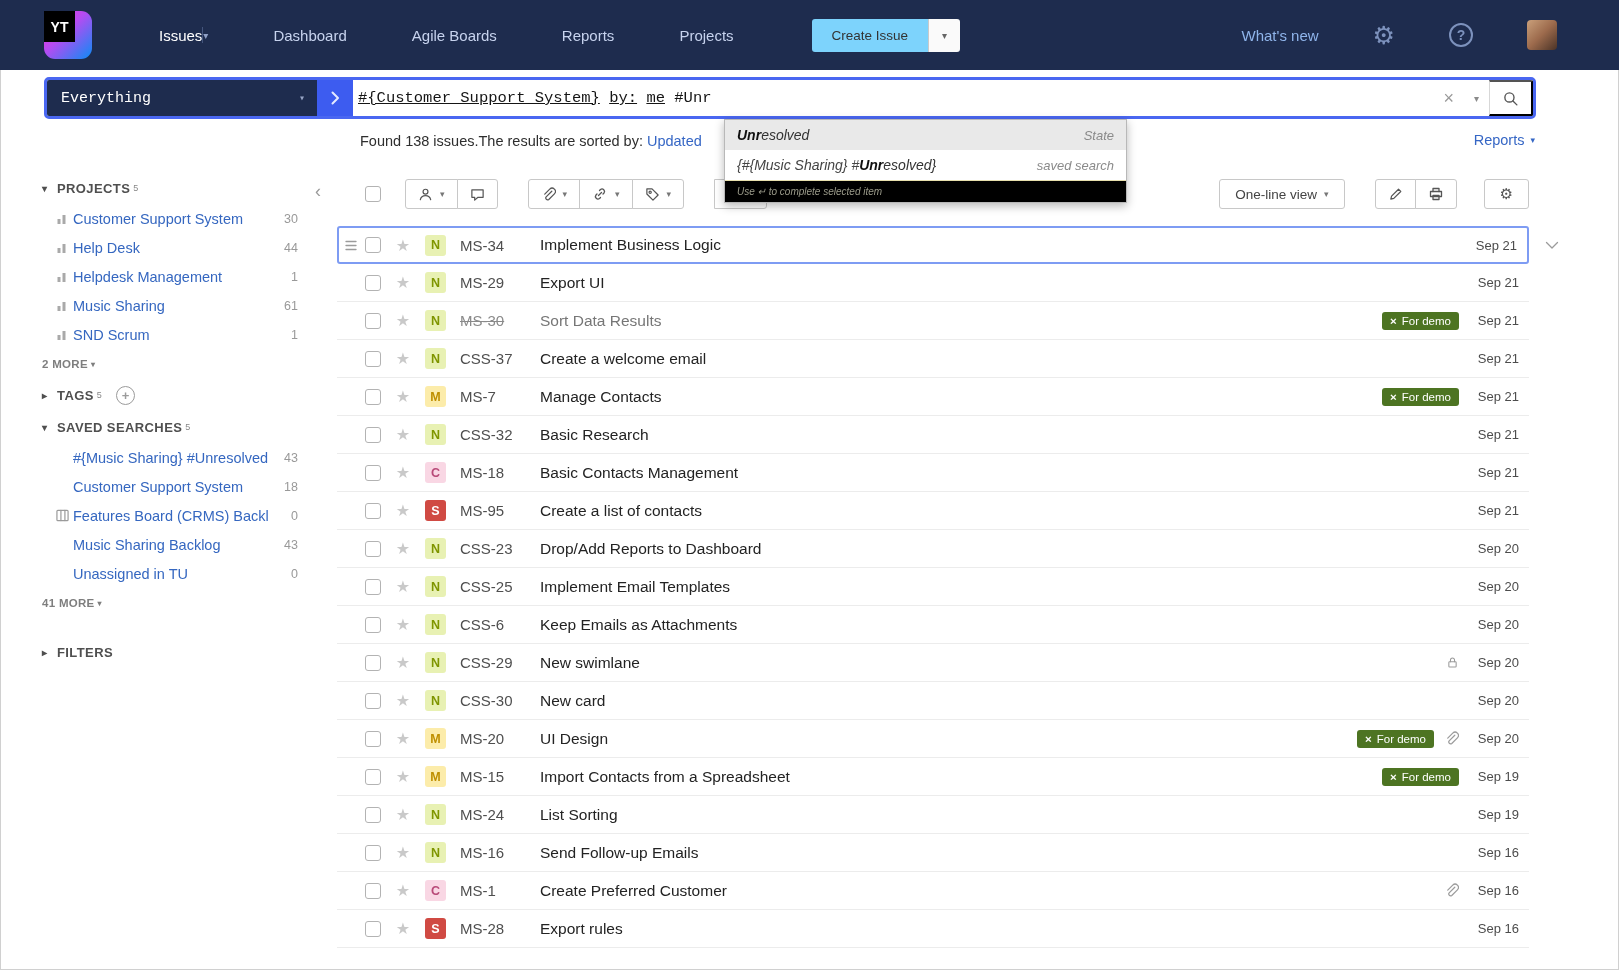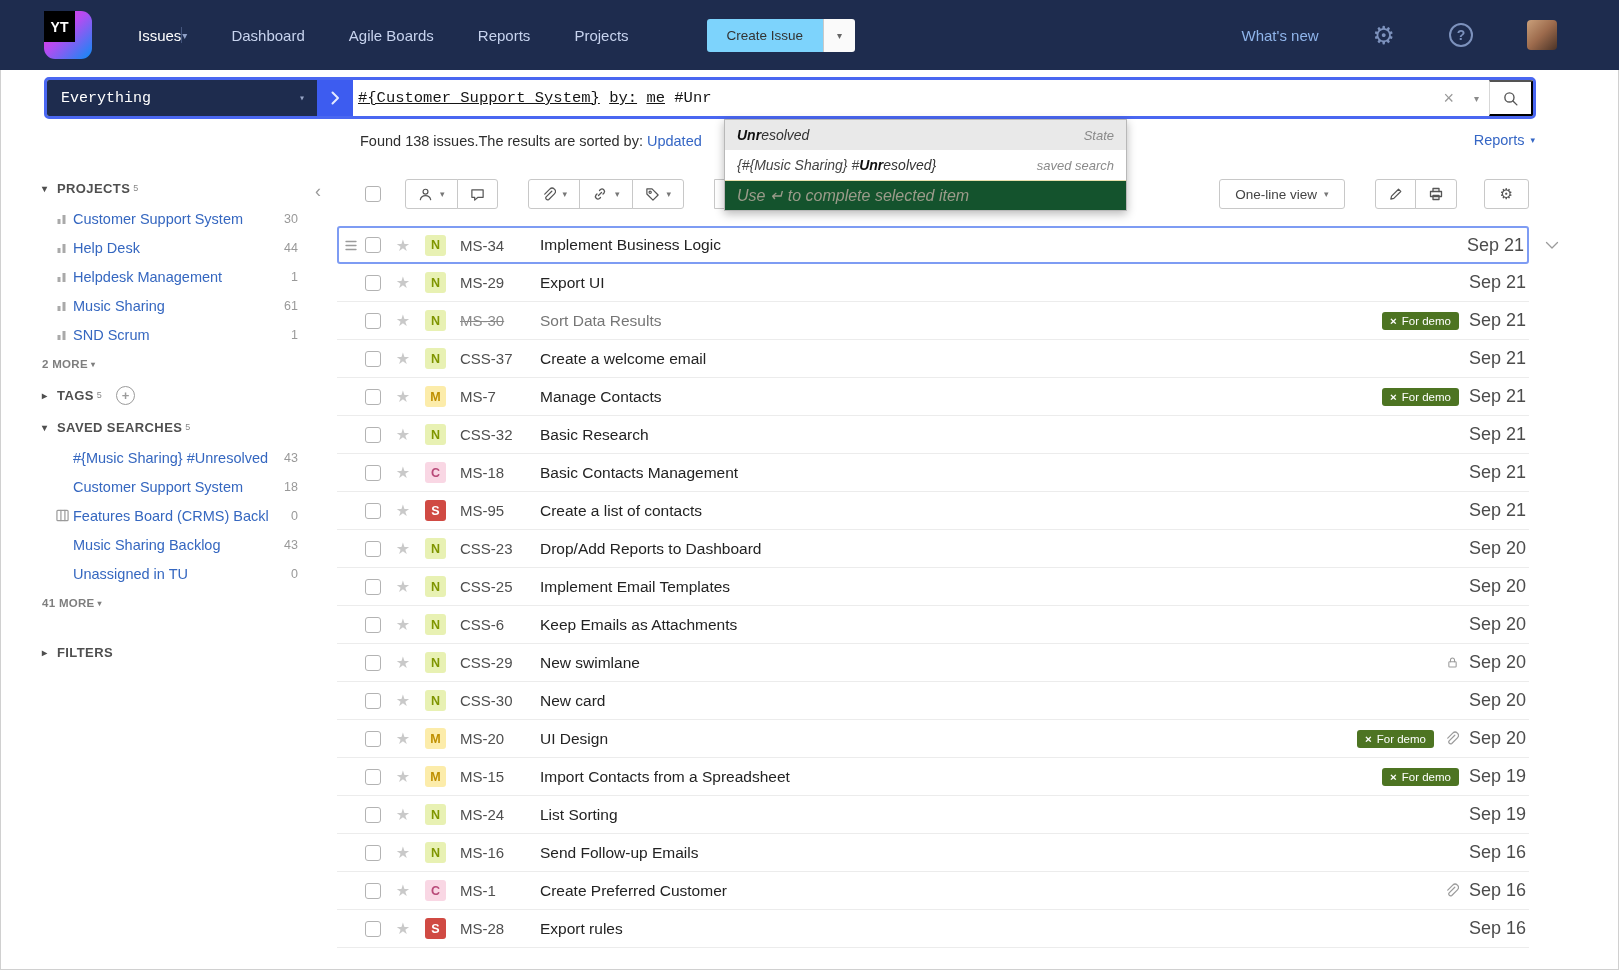--- a/index.html
+++ b/index.html
@@ -9,21 +9,21 @@
 
   
   .topbar { position:absolute; top:0; left:0; right:0; height:70px; background:#1e2c4e;
             display:flex; align-items:center; z-index:10; }
   .logo { margin-left:44px; width:48px; height:48px; position:relative; flex:none; }
   .logo-blob { position:absolute; inset:0; border-radius:11px;
       background:linear-gradient(135deg,#ff31d4 0%,#b44cf2 45%,#0b8cf5 100%); }
   .logo-box { position:absolute; left:0; top:0; width:31px; height:31px; background:#000;
       color:#fff; font-weight:bold; font-size:14px; display:flex; align-items:center; justify-content:center; }
   .nav { display:flex; align-items:center; gap:44px; margin-left:46px; }
-  .nav-item { color:#c7d3ee; font-size:15px; display:flex; align-items:center; cursor:pointer; }
+  .nav-item { color:#c7d3ee; font-size:15px; display:flex; align-items:center; cursor:pointer;margin-left:21px; }
   .nav-item.first { color:#fff; }
   .nav-divider { width:1px; height:16px; background:#44557d; }
   .nav-caret { color:#8fa0c6; font-size:10px; }
   .create-group { display:flex; margin-left:78px; }
   .create-main { background:#7dd3fc; color:#333; font-size:13.5px; padding:9px 20px; border:0;
       border-radius:3px 0 0 3px; font-family:inherit; }
   .create-caret { background:#fafafa; border:0; border-left:1px solid #c9c9c9; width:32px;
       border-radius:0 3px 3px 0; display:flex; align-items:center; justify-content:center;
       color:#666; font-size:10px; }
   .top-right { margin-left:auto; margin-right:62px; display:flex; align-items:center; gap:54px; }
@@ -59,21 +59,21 @@
   .reports .tcaret { color:#3566c5; font-size:9px; }
 
   
   .ac { position:absolute; left:724px; top:119px; width:403px; background:#fff;
       border:1px solid #b8b8b8; box-shadow:0 3px 9px rgba(0,0,0,.28); z-index:60;font-style:italic; }
   .ac-item { height:30px; padding:0 12px; display:flex; align-items:center; font-size:14px; color:#333; }
   .ac-item.sel { background:#e9e9e9; }
   .ac-left b { font-weight:bold; color:#111; }
   .ac-left .pre { color:#444; }
   .ac-cat { margin-left:auto; color:#8a8a8a; font-size:13px; }
-  .ac-hint { background:#14532d; border-top:1px solid #e8e0ae; color:#9b9b8a; font-size:16px; padding:5px 12px; }
+  .ac-hint { background:#000000; border-top:1px solid #e8e0ae; color:#9b9b8a; font-size:10px; padding:5px 12px; }
 
   
   .sidebar { position:absolute; top:172px; left:0; width:330px; z-index:1; }
   .sec-header { display:flex; align-items:center; padding-left:42px; height:32px; font-size:13px;
       font-weight:bold; color:#4f4f4f; letter-spacing:.4px; }
   .sec-caret { width:15px; font-size:10px; color:#4f4f4f; }
   sup.cnt { font-size:9px; color:#888; margin-left:3px; font-weight:normal; }
   .side-item { display:flex; align-items:center; height:29px; padding-left:56px; padding-right:32px; cursor:pointer; }
   .s-icon { width:17px; flex:none; display:flex; align-items:center; }
   .s-label { color:#3567c0; font-size:14.5px; white-space:nowrap; overflow:hidden; max-width:196px; flex:1; }
@@ -112,21 +112,21 @@
   .star { width:44px; flex:none; text-align:center; color:#c9c9c9; font-size:16px; cursor:pointer; }
   .prio { width:21px; height:21px; border-radius:3px; font-weight:bold; font-size:12.5px;
       display:flex; align-items:center; justify-content:center; flex:none; margin-right:14px; }
   .iid { width:80px; flex:none; font-size:15px; color:#4f4f4f; cursor:pointer; }
   .iid.resolved { text-decoration:line-through; color:#8a8a8a; }
   .sum { flex:1; font-size:15.5px; color:#232323; overflow:hidden; white-space:nowrap; cursor:pointer; }
   .sum.resolved-sum { color:#767676; }
   .rgt { display:flex; align-items:center; gap:10px; margin-left:12px; flex:none; }
   .pill { background:#4d7422; color:#fff; font-size:11.5px; border-radius:3px; padding:3px 8px;
       display:flex; gap:5px; align-items:center; white-space:nowrap; }
-  .date { width:50px; text-align:right; font-size:18px; color:#4c4c4c; margin-right:10px; white-space:nowrap; }
+  .date { width:50px; text-align:right; font-size:13px; color:#4c4c4c; margin-right:10px; white-space:nowrap; }
   .expand { position:absolute; right:-32px; top:13px; }
 
   
   .icn { display:flex; align-items:center; }
   .icn svg * { stroke:#555; fill:none; stroke-width:1.3; stroke-linecap:round; stroke-linejoin:round; }
   .icn.gray svg * { stroke:#9b9b9b; }
   .icn.fill svg * { fill:#a9a9a9; stroke:none; }
   .icn.white svg * { stroke:#e4eaff; stroke-width:2; }
 </style>
 </head>

